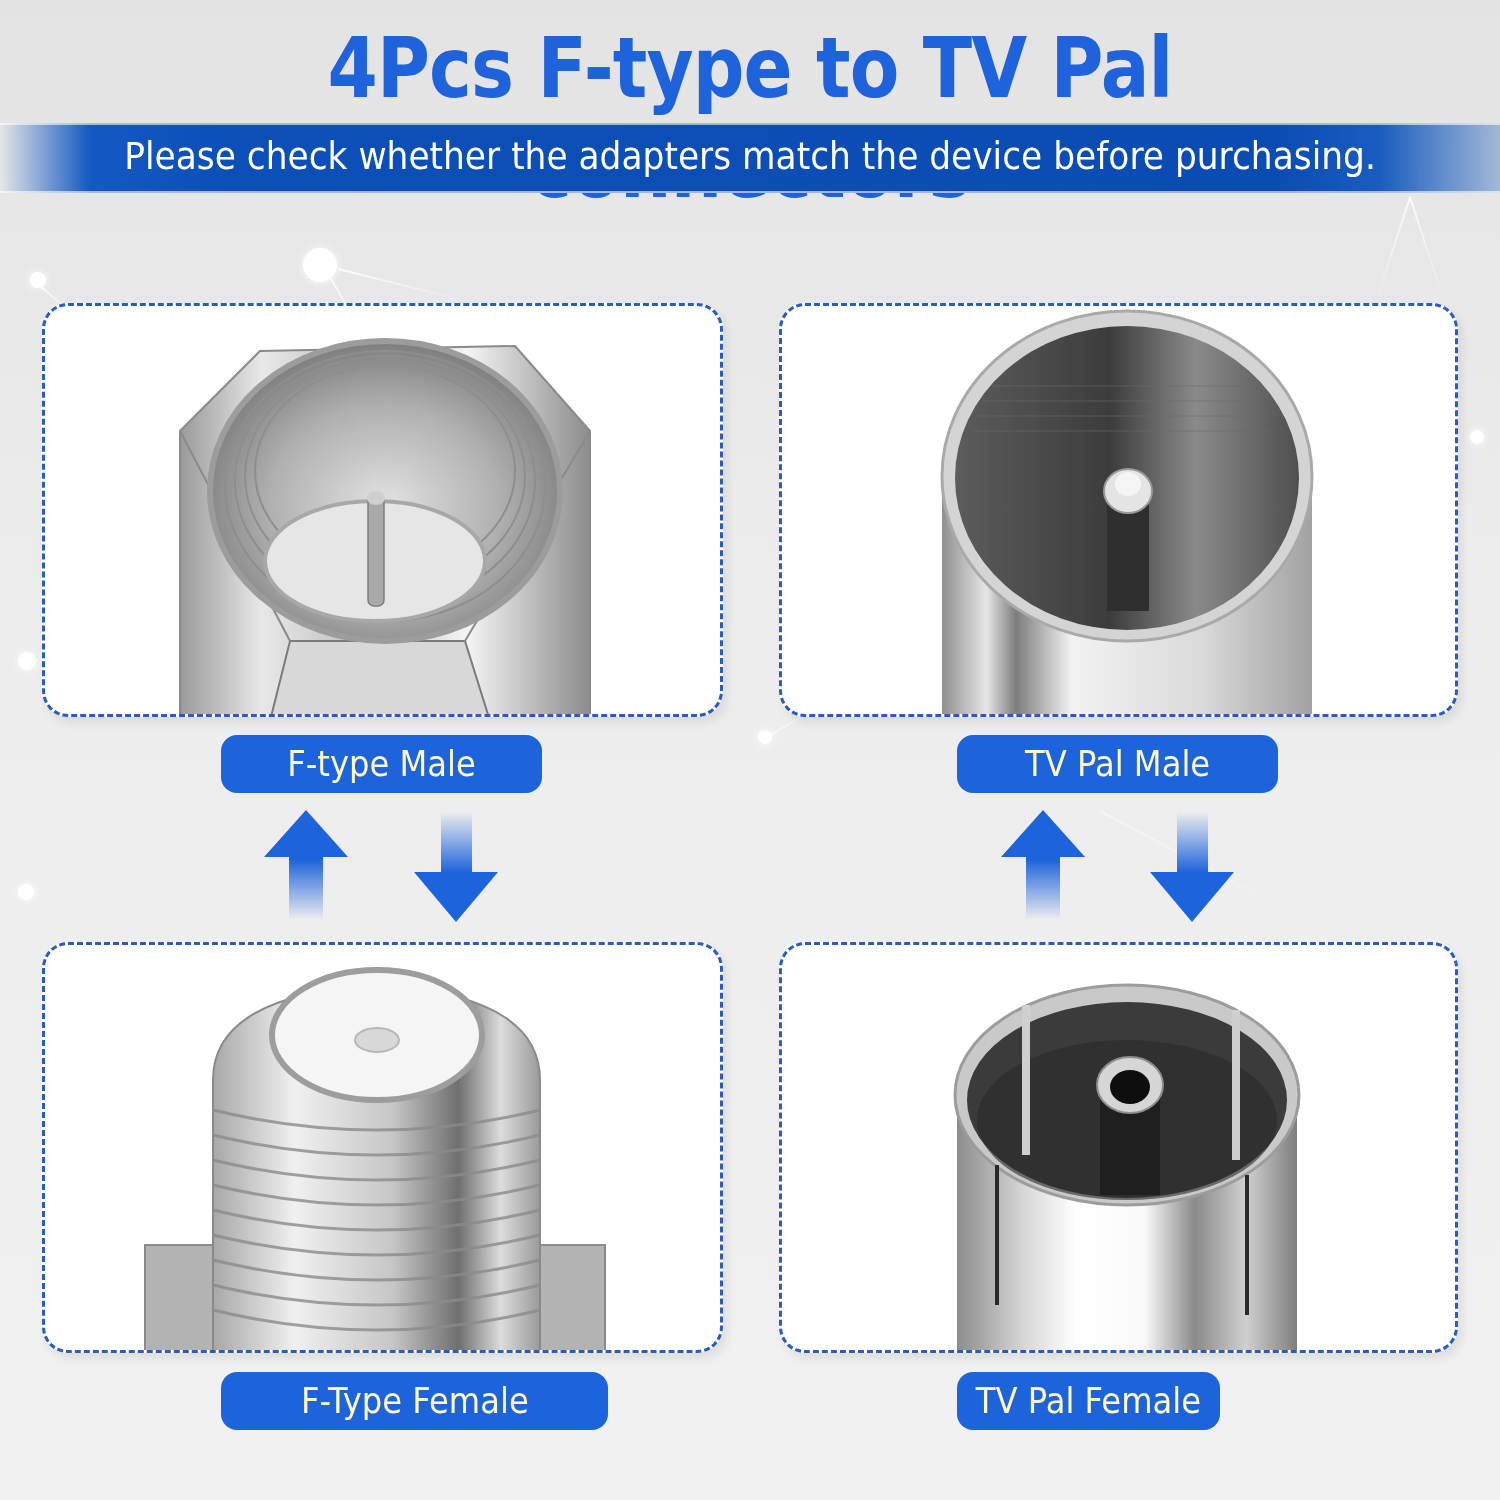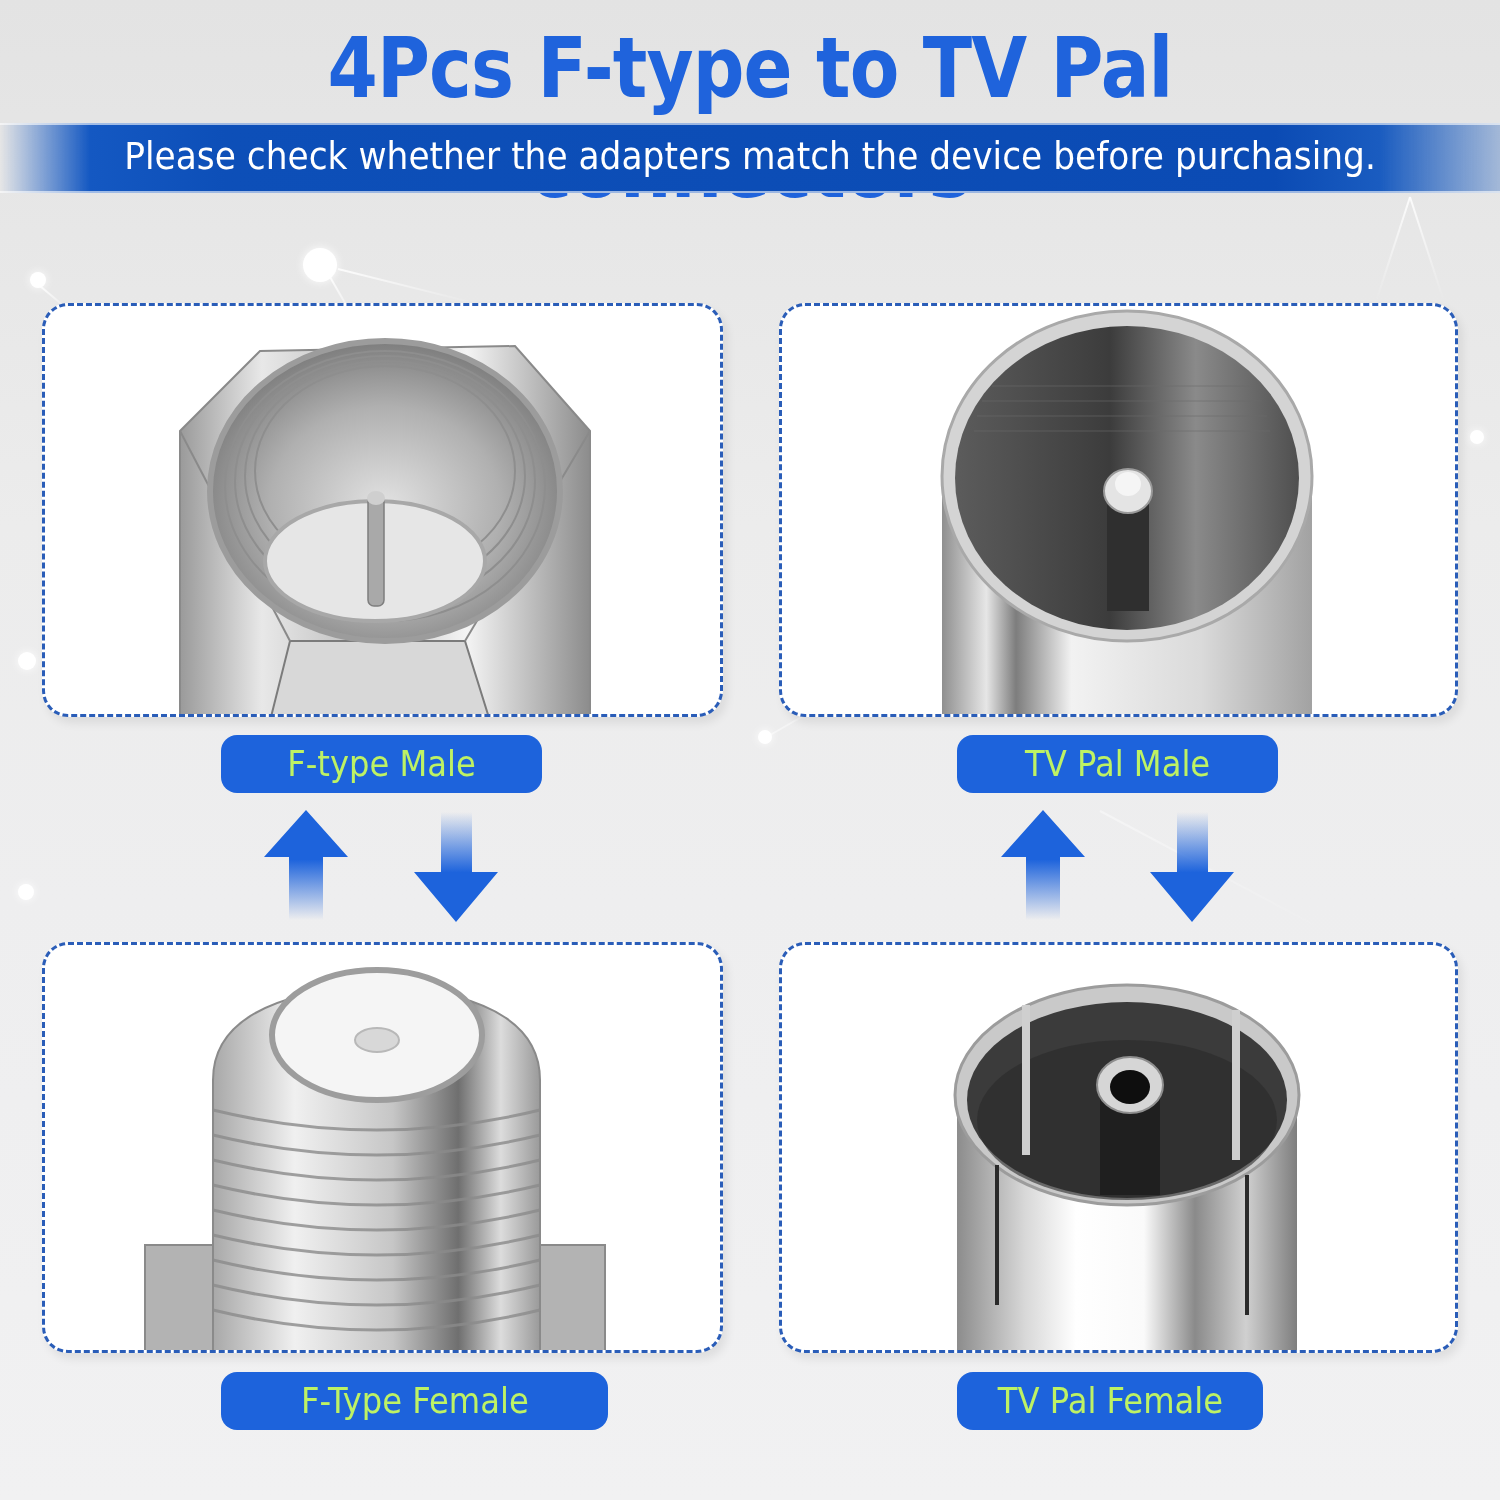--- a/index.html
+++ b/index.html
@@ -37,21 +37,21 @@
   .card {
     position: absolute; background: #ffffff;
     border: 3px dashed #2a5db8; border-radius: 26px; overflow: hidden;
     box-shadow: 4px 6px 10px rgba(0,0,0,0.08);
   }
   .card svg { position: absolute; left: 0; top: 0; }
 
   
   .pill {
     position: absolute; height: 58px; border-radius: 16px;
-    background: #1d63dc; color: #bef264; text-align: center;
+    background: #1d63dc; color: #fef9c3; text-align: center;
     font-family: "DejaVu Sans", sans-serif; font-size: 35px; line-height: 58px;
   }
   .pill span { display: inline-block; transform: scaleX(0.92); }
 
   
   .arrow { position: absolute; width: 84px; height: 110px; }
 </style>
 </head>
 <body>
 
@@ -231,15 +231,15 @@
     <rect x="240" y="60" width="8" height="150" fill="#cfcfcf"></rect>
     <rect x="450" y="65" width="8" height="150" fill="#cfcfcf"></rect>
     <line x1="215" y1="220" x2="215" y2="360" stroke="#2a2a2a" stroke-width="4"></line>
     <line x1="465" y1="230" x2="465" y2="370" stroke="#2a2a2a" stroke-width="4"></line>
     <rect x="318" y="140" width="60" height="110" fill="#1f1f1f"></rect>
     <ellipse cx="348" cy="140" rx="33" ry="28" fill="#d6d6d6" stroke="#8e8e8e" stroke-width="2"></ellipse>
     <ellipse cx="348" cy="142" rx="20" ry="17" fill="#0e0e0e"></ellipse>
   </svg>
 </div>
 
-<div class="pill" style="left:957px;top:1372px;width:306px;">
+<div class="pill" style="left:957px;top:1372px;width:263px;">
   <span>TV Pal Female</span>
 </div>
 
 </body></html>

